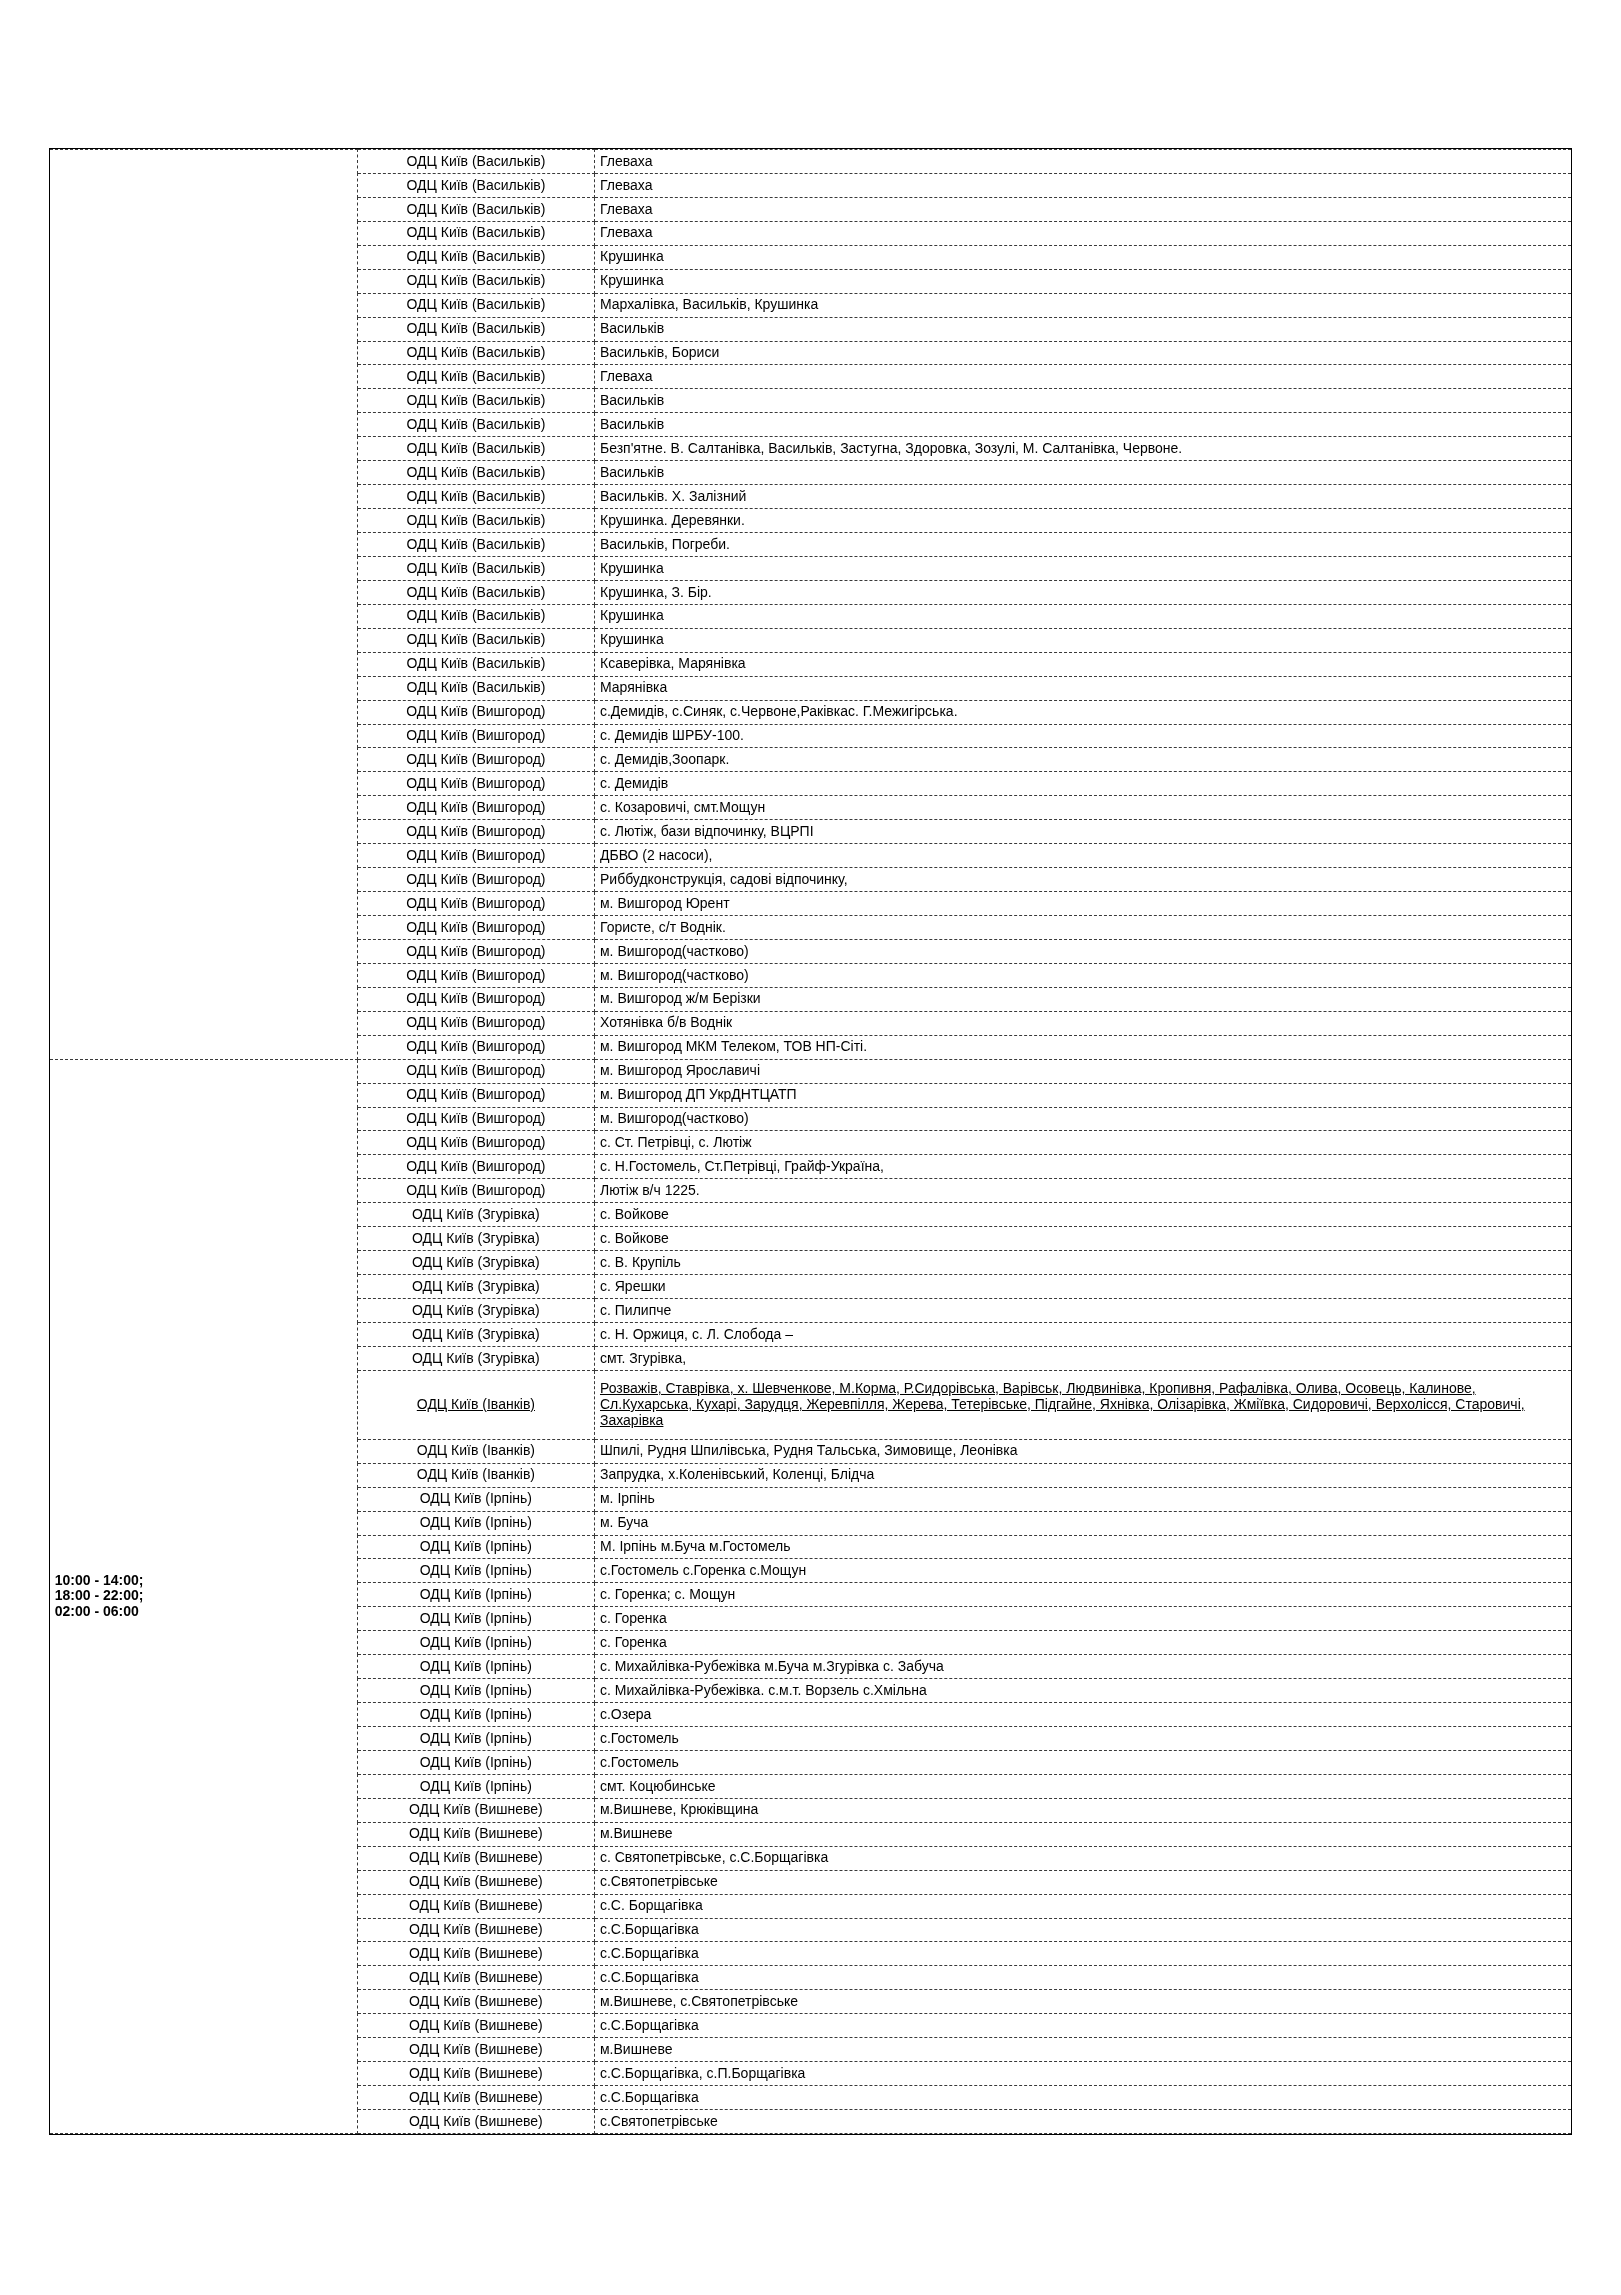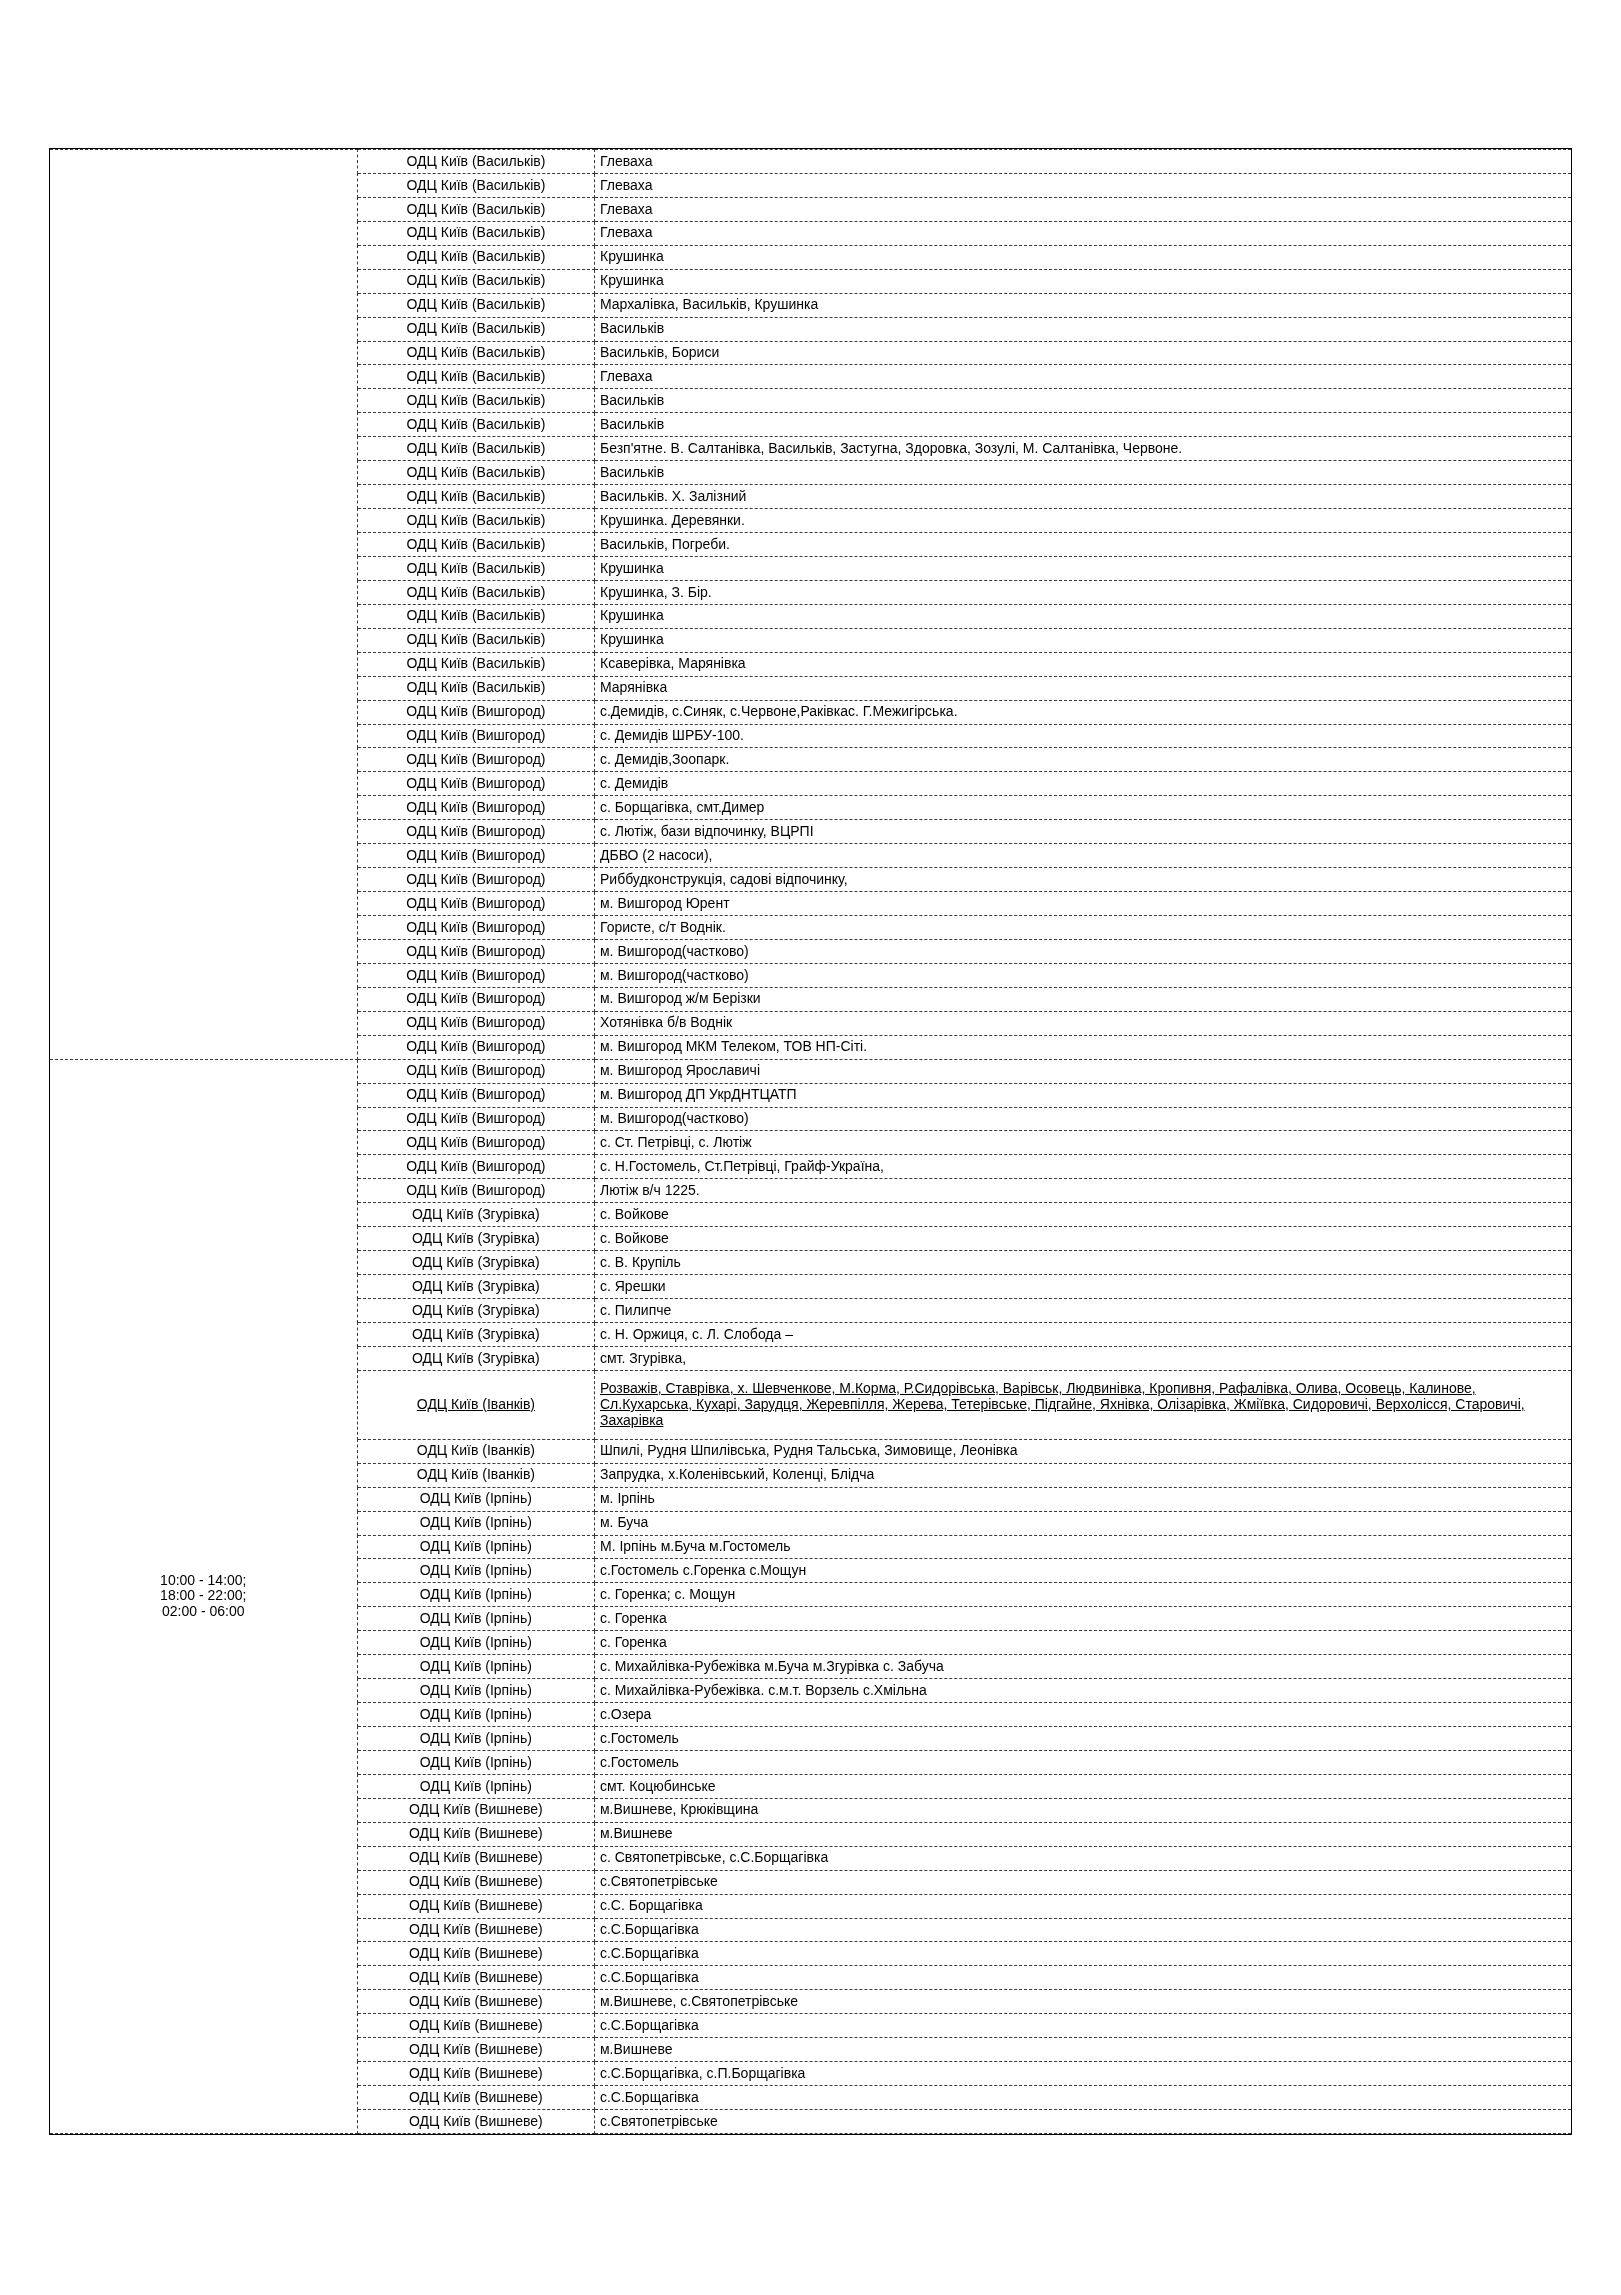--- a/index.html
+++ b/index.html
@@ -39,22 +39,22 @@
     padding: 0 4.8px;
     font-size: 14px;
     line-height: 1.12;
     vertical-align: middle;
     overflow: hidden;
   }
   td.col-time {
     width: 297px;
     border: none;
     border-right: 0.8px dashed #3a3a3a;
-    text-align: center;
-    font-weight: normal;
+    text-align: left;
+    font-weight: bold;
     font-size: 23px;
     line-height: 1.65;
     vertical-align: middle;
     padding: 0 8px;
   }
   td.col-odc {
     width: 227px;
     text-align: center;
     border-left: 0.8px dashed #3a3a3a;
     border-right: 0.8px dashed #3a3a3a;
@@ -189,21 +189,21 @@
           <tr>
             <td class="col-odc">ОДЦ Київ (Вишгород)</td>
             <td class="col-place">с. Демидів,Зоопарк.</td>
           </tr>
           <tr>
             <td class="col-odc">ОДЦ Київ (Вишгород)</td>
             <td class="col-place">с. Демидів</td>
           </tr>
           <tr>
             <td class="col-odc">ОДЦ Київ (Вишгород)</td>
-            <td class="col-place">с. Борщагівка, смт.Димер</td>
+            <td class="col-place">с. Козаровичі, смт.Мощун</td>
           </tr>
           <tr>
             <td class="col-odc">ОДЦ Київ (Вишгород)</td>
             <td class="col-place">с. Лютіж, бази відпочинку, ВЦРПІ</td>
           </tr>
           <tr>
             <td class="col-odc">ОДЦ Київ (Вишгород)</td>
             <td class="col-place">ДБВО (2 насоси),</td>
           </tr>
           <tr>

